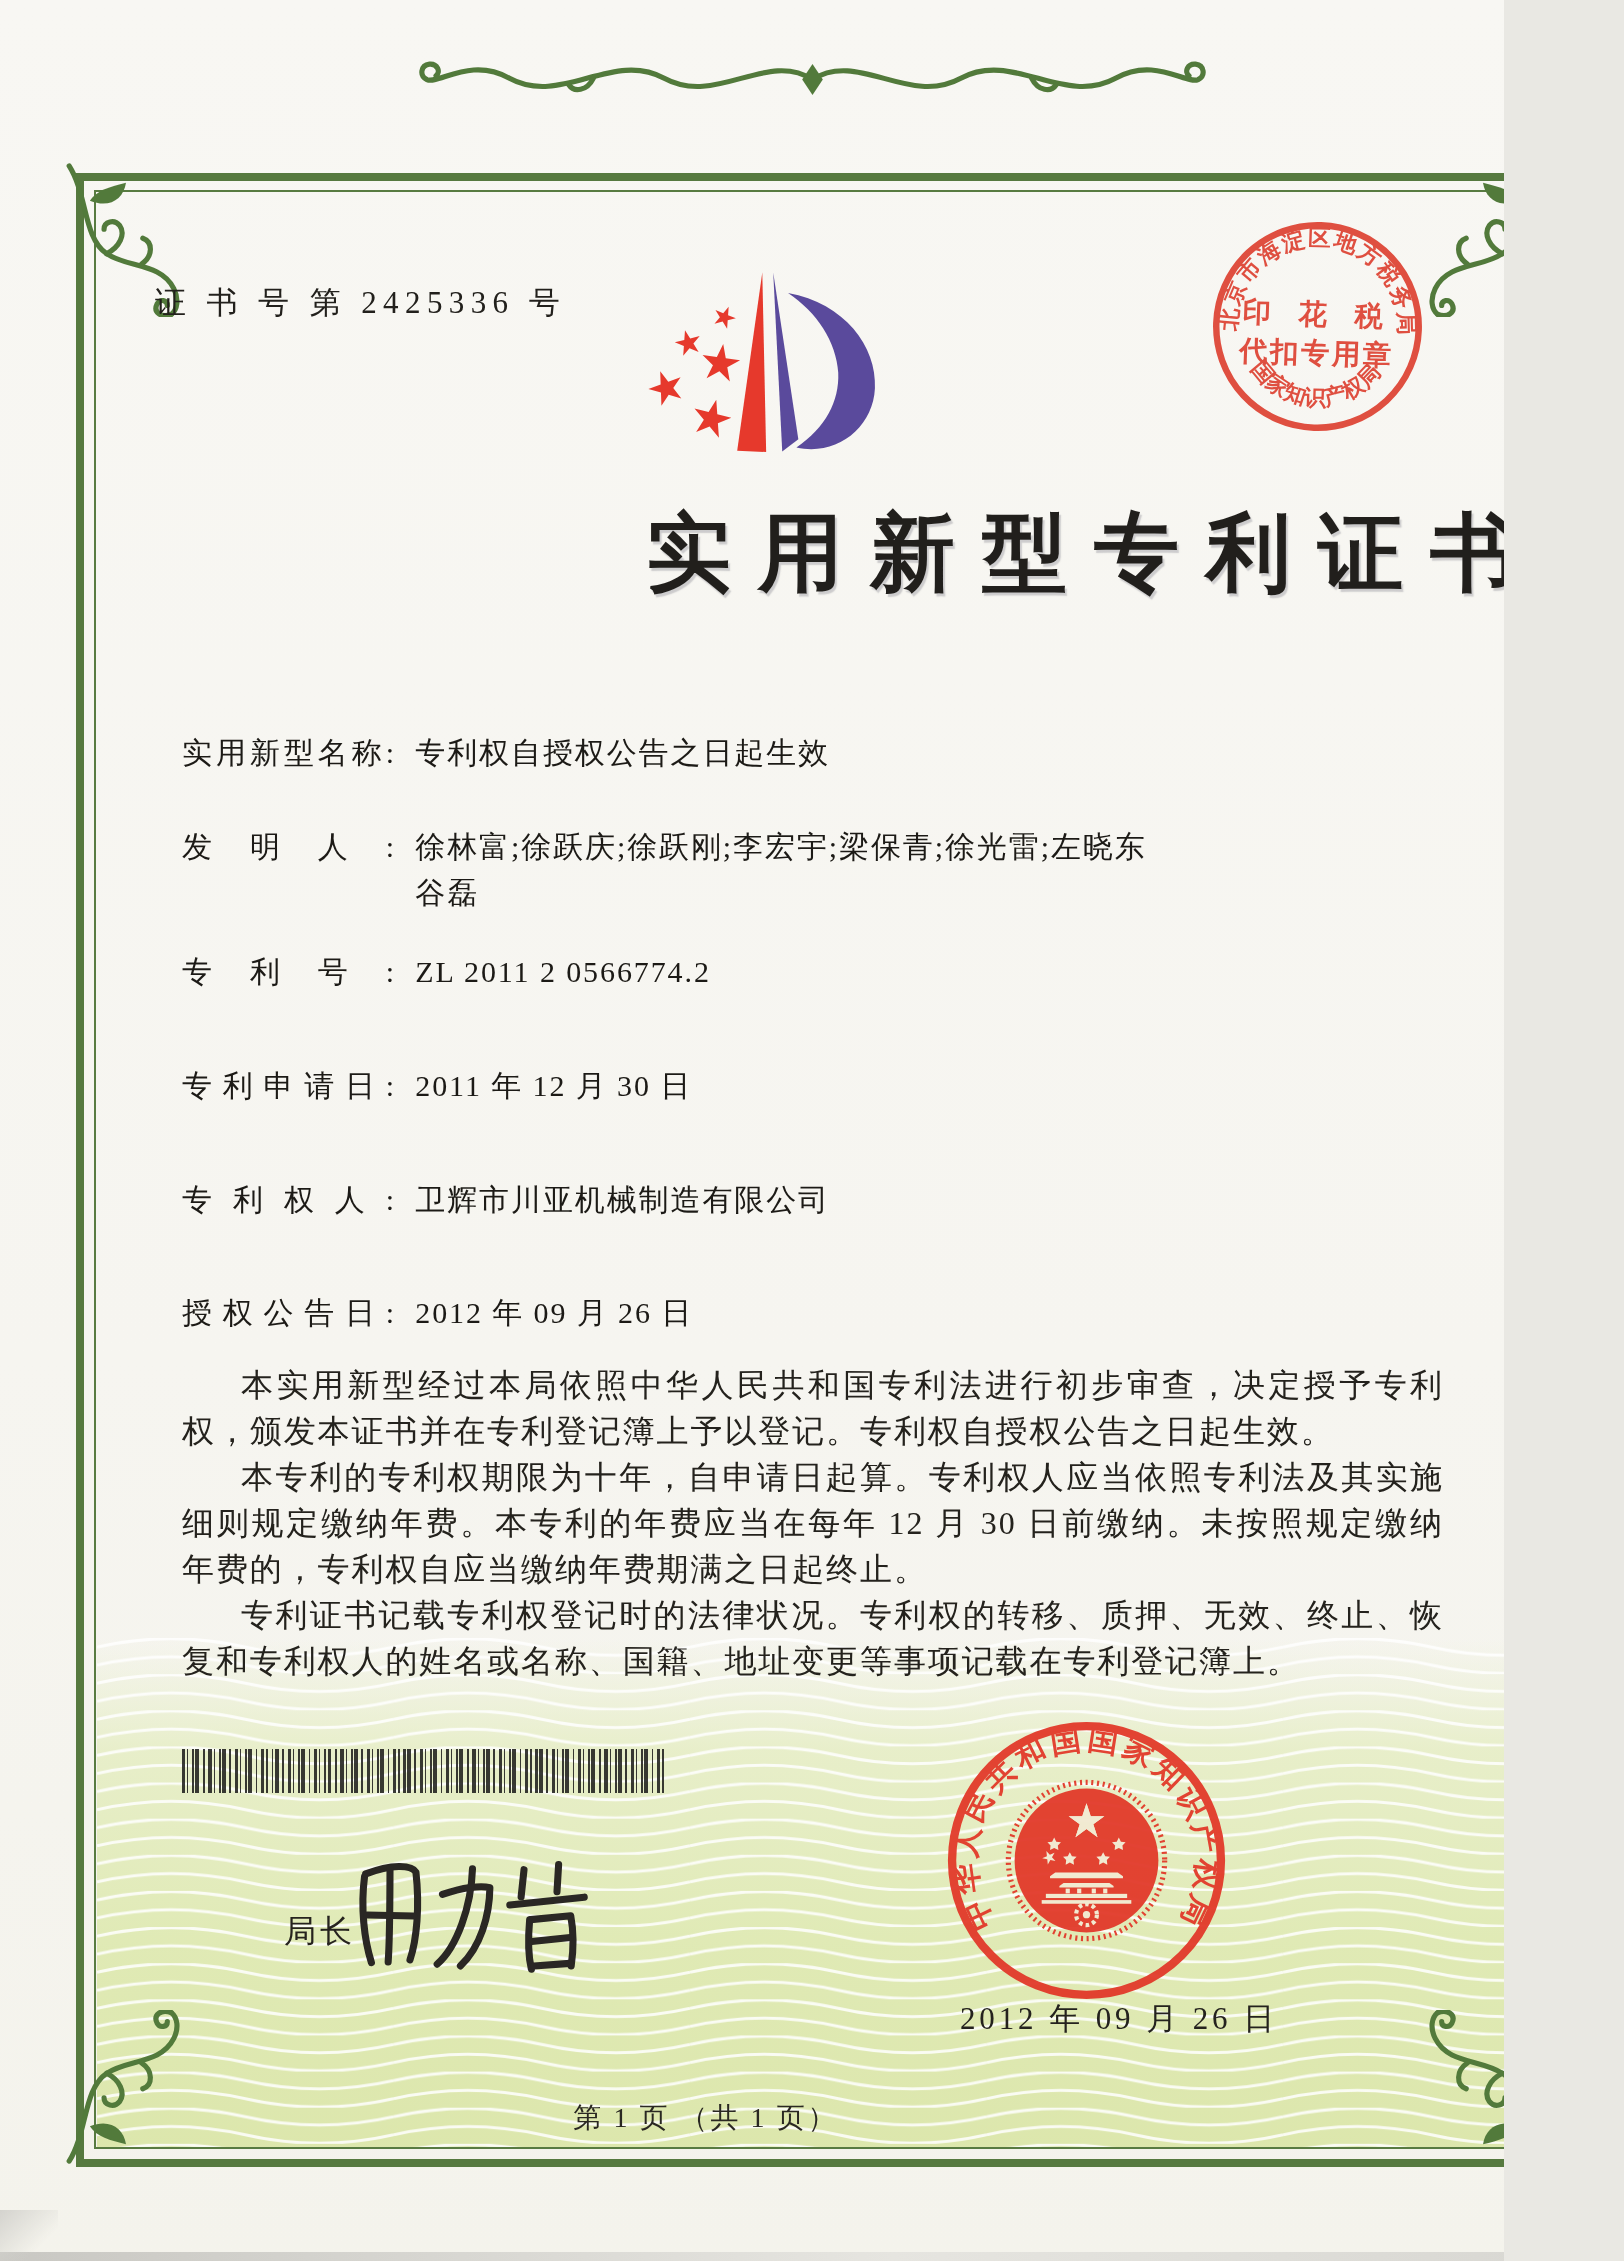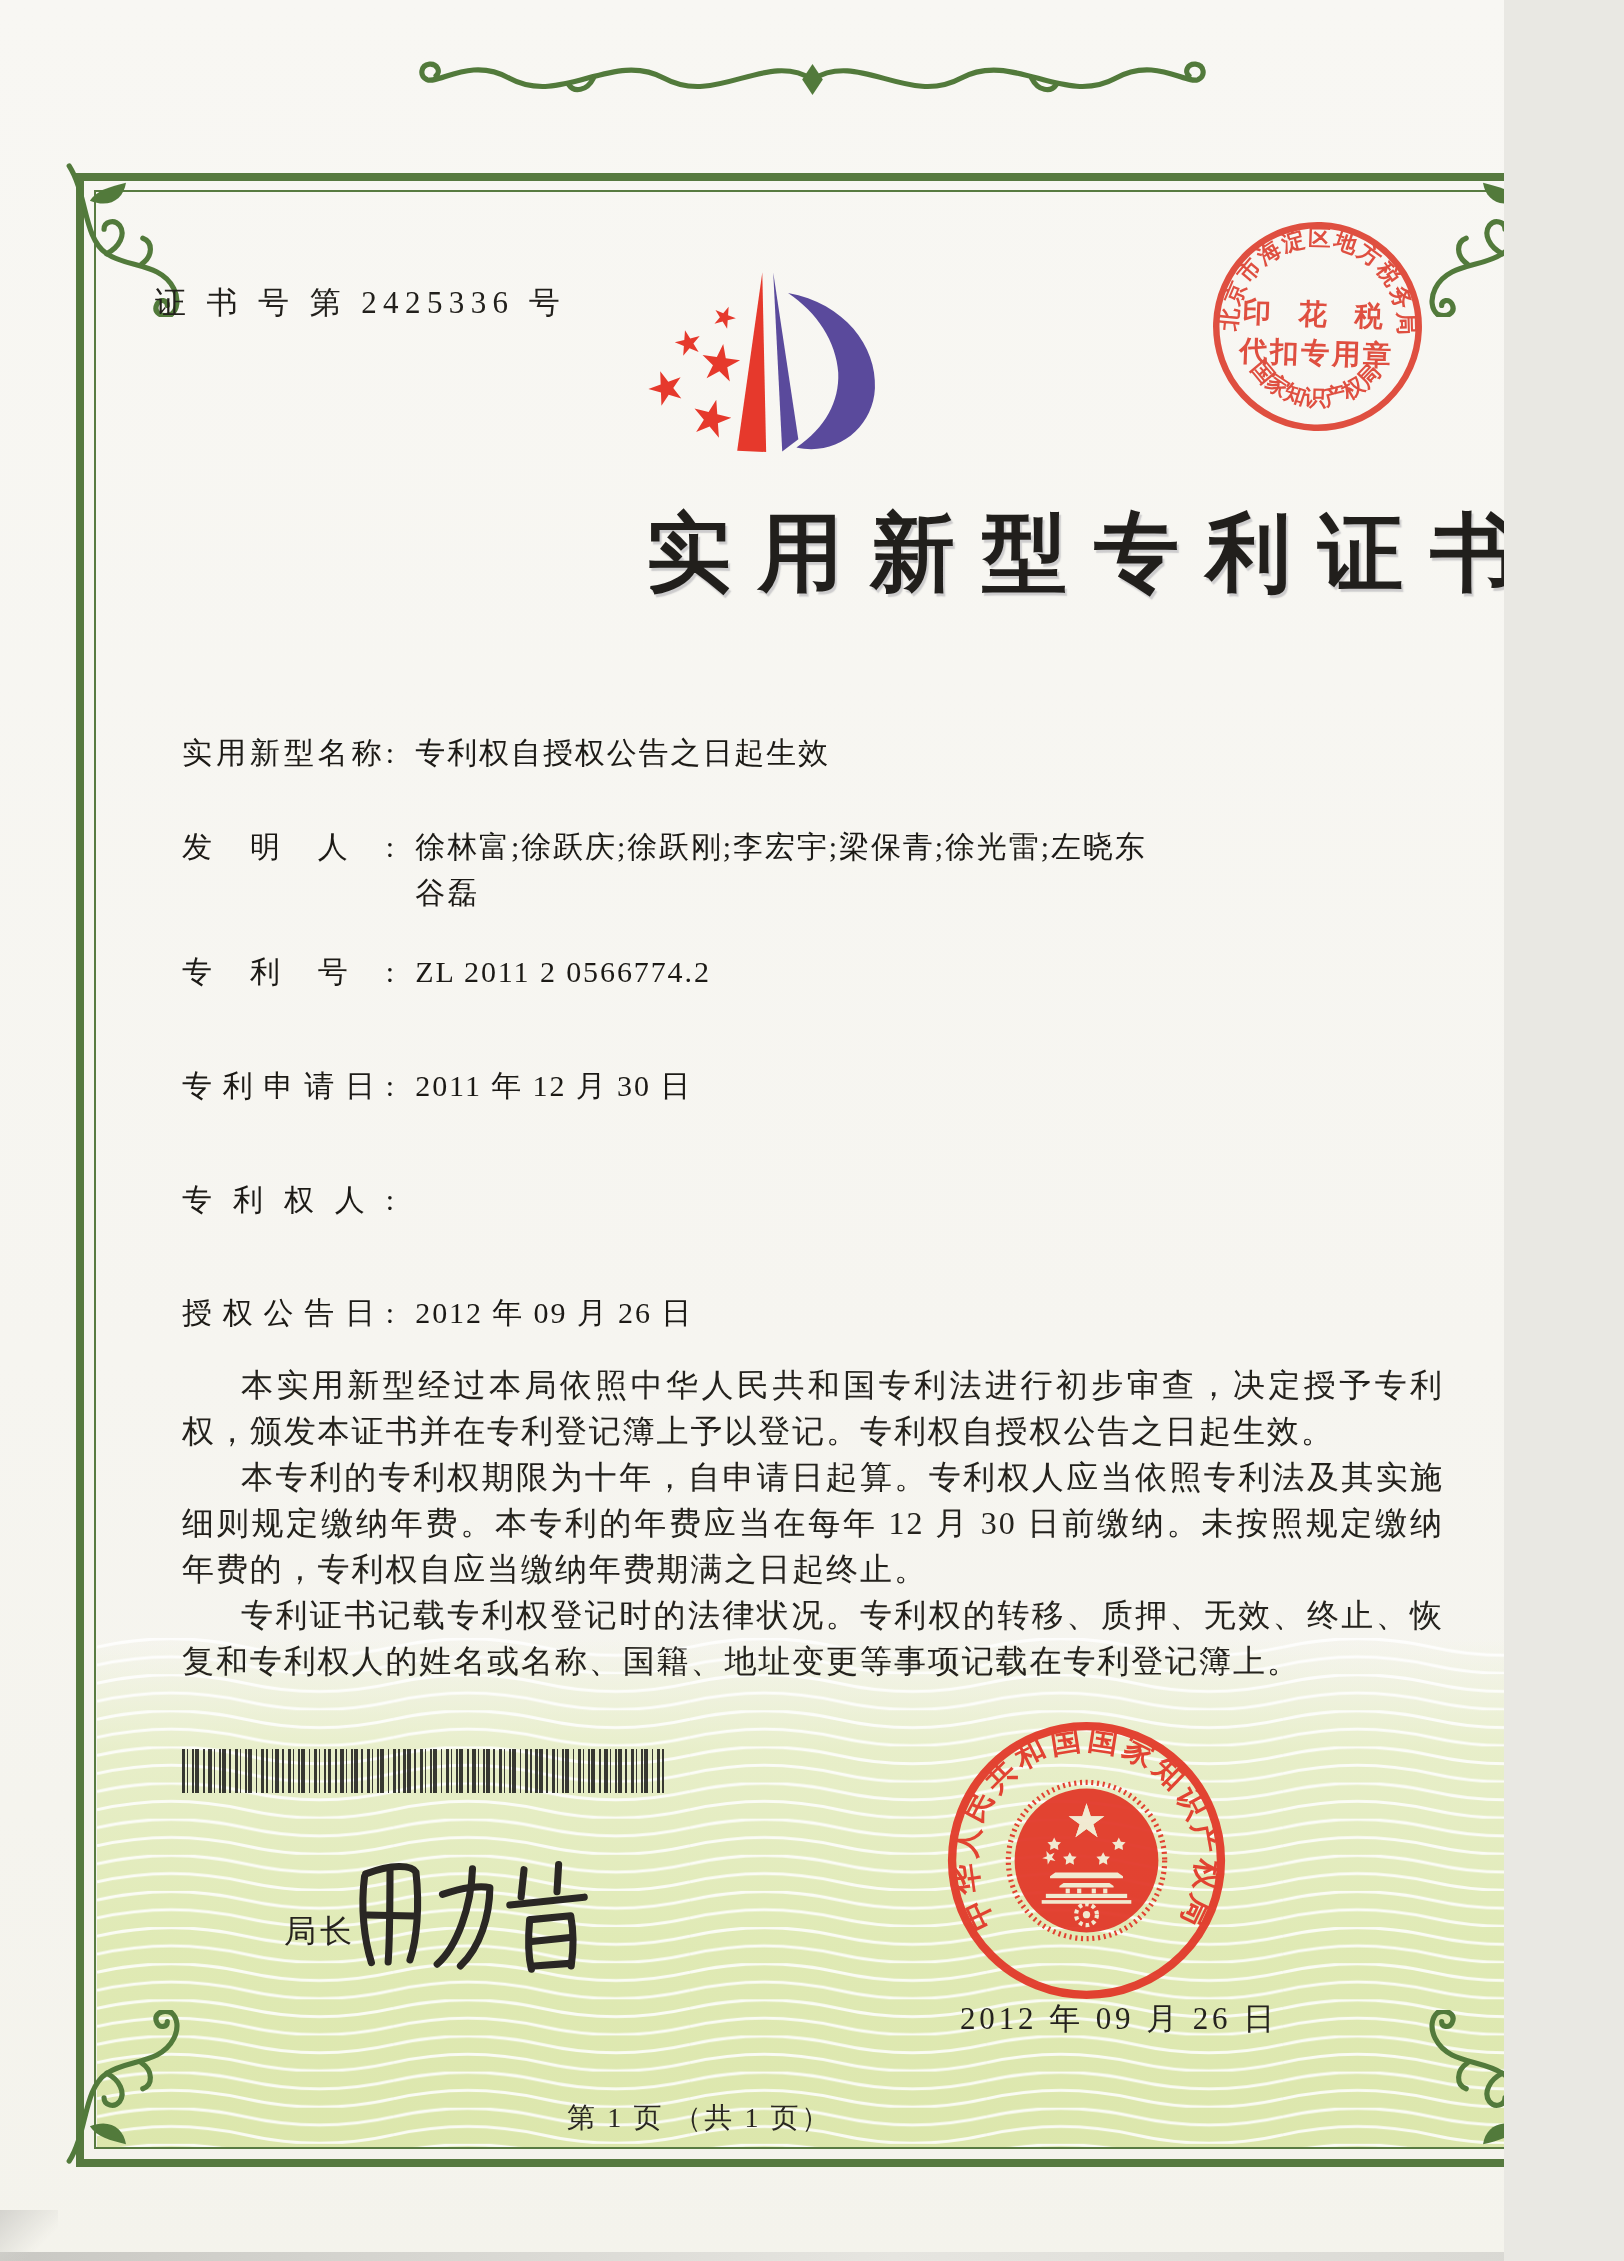--- a/index.html
+++ b/index.html
@@ -32,21 +32,21 @@
   .paras{left:182px;top:1362px;width:1262px;z-index:4;}
   .paras p{margin:0;font-size:32px;line-height:46px;letter-spacing:1.9px;text-align:justify;text-indent:59px;color:#24221d;}
   .barcode{left:182px;top:1749px;width:482px;height:44px;z-index:4;opacity:.88;
     background:repeating-linear-gradient(90deg,#1f1f1d 0 3.2px,transparent 3.2px 5.2px,#1f1f1d 5.2px 6.4px,transparent 6.4px 10.3px,#1f1f1d 10.3px 12.3px,transparent 12.3px 13.5px,#1f1f1d 13.5px 17.4px,transparent 17.4px 21px,#1f1f1d 21px 22.6px,transparent 22.6px 26.4px);}
   .director{left:284px;top:1910px;font-size:32px;letter-spacing:3.9px;z-index:4;color:#26231e;}
   .signature{left:348px;top:1839px;width:251px;height:155px;z-index:4;transform:rotate(-2deg);}
   .signature path{stroke:#2a2724;stroke-width:11;fill:none;stroke-linecap:round;stroke-linejoin:round;}
   .tax-stamp{left:1204px;top:213px;width:227px;height:227px;z-index:5;transform:rotate(2deg);opacity:.92;}
   .seal{left:938px;top:1712px;width:297px;height:297px;z-index:5;opacity:.95;}
   .seal-date{left:935px;top:1998px;width:368px;text-align:center;font-size:31px;letter-spacing:3.9px;color:#24221e;z-index:4;}
-  .footer{left:567px;top:2099px;width:271px;text-align:left;font-size:28px;letter-spacing:2.6px;color:#2a2822;z-index:4;}
+  .footer{left:567px;top:2099px;width:271px;text-align:right;font-size:28px;letter-spacing:2.6px;color:#2a2822;z-index:4;}
   .logo{left:629px;top:266px;width:264px;height:224px;z-index:4;}
 </style>
 </head>
 <body>
 
 <div class="sheet">
 
   <div class="abs scan-band"></div>
   <div class="abs scan-line"></div>
   <div class="abs scan-bottom"></div>
@@ -157,20 +157,21 @@
     <div class="row" style="top:949px">
       <span class="lab">专利号:</span>
       <span class="val">ZL 2011 2 0566774.2</span>
     </div>
     <div class="row" style="top:1063px">
       <span class="lab">专利申请日:</span>
       <span class="val">2011 年 12 月 30 日</span>
     </div>
     <div class="row" style="top:1177px">
       <span class="lab">专利权人:</span>
+      <span class="val">卫辉市川亚机械制造有限公司</span>
     </div>
     <div class="row" style="top:1290px">
       <span class="lab">授权公告日:</span>
       <span class="val">2012 年 09 月 26 日</span>
     </div>
   </div>
 
   <div class="abs paras">
     <p>本实用新型经过本局依照中华人民共和国专利法进行初步审查，决定授予专利权，颁发本证书并在专利登记簿上予以登记。专利权自授权公告之日起生效。</p>
     <p>本专利的专利权期限为十年，自申请日起算。专利权人应当依照专利法及其实施细则规定缴纳年费。本专利的年费应当在每年 12 月 30 日前缴纳。未按照规定缴纳年费的，专利权自应当缴纳年费期满之日起终止。</p>

